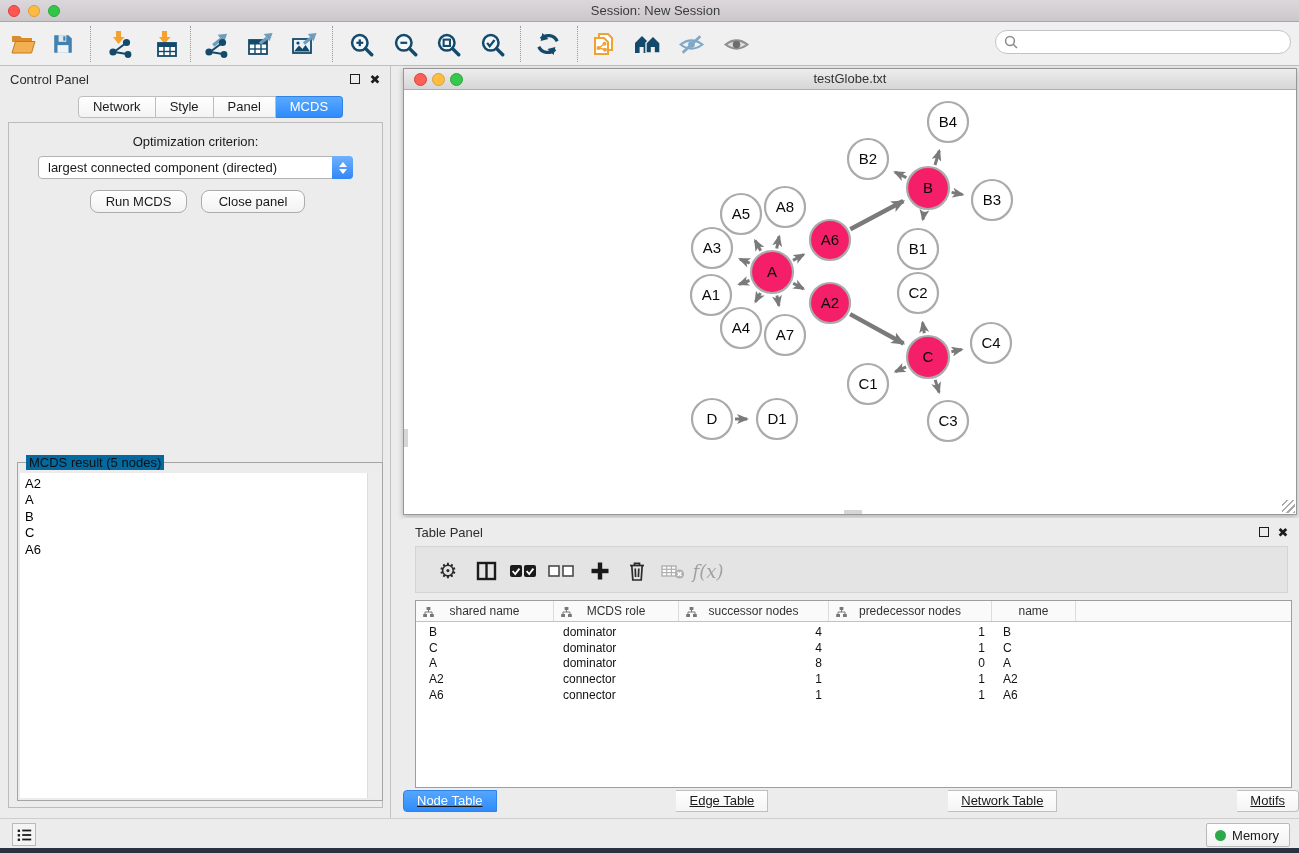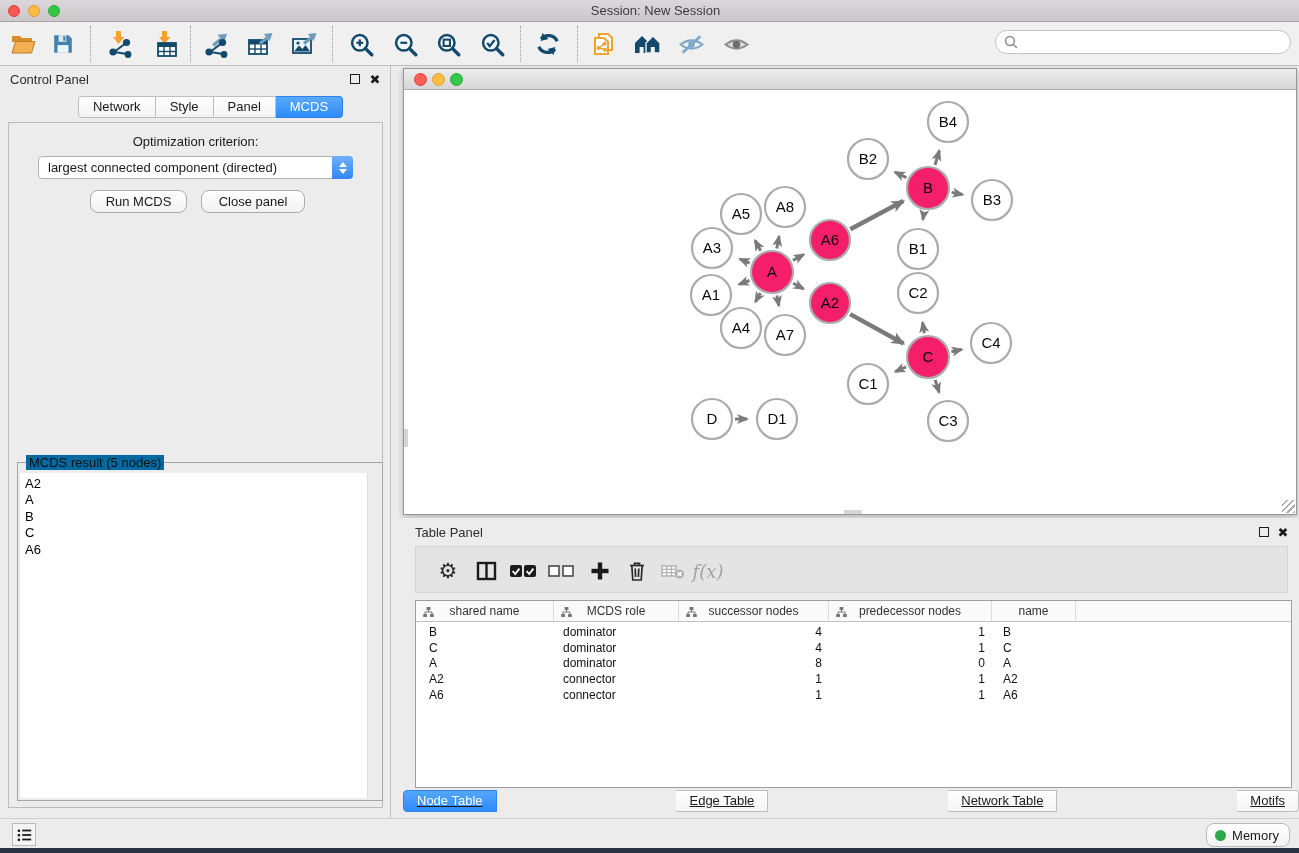--- a/index.html
+++ b/index.html
@@ -100,21 +100,21 @@
   .seg:first-child { border-left:1px solid #bfbfbf; border-radius:4px 0 0 4px; }
   .seg:last-child { border-radius:0 4px 4px 0; }
   .seg.active { background:linear-gradient(#55a7fd,#2e8bfb); color:#fff; border-color:#2e82ea; }
 
   
   #statusbar { position:absolute; left:0; top:818px; width:1299px; height:30px;
     background:#ececec; border-top:1px solid #cecece; }
   #list-btn { position:absolute; left:12px; top:4px; width:24px; height:23px; background:#f4f4f4;
     border:1px solid #b9b9b9; display:flex; align-items:center; justify-content:center; }
   #memory-btn { position:absolute; right:9px; top:4px; height:24px; padding:0 10px 0 8px; background:linear-gradient(#ffffff,#f2f2f2);
-    border:1px solid #b9b9b9; border-radius:8px; display:flex; align-items:center; gap:6px; }
+    border:1px solid #b9b9b9; border-radius:2px; display:flex; align-items:center; gap:6px; }
   #memory-dot { width:11px; height:11px; border-radius:50%; background:#2ea84a; }
   #desktop-strip { position:absolute; left:0; top:848px; width:1299px; height:5px; background:#2a3140; }
 </style>
 </head>
 <body>
 
 <div id="root">
 
   <div id="titlebar">
     <span class="tl t-red"></span>
@@ -333,20 +333,21 @@
         <div id="result-scroll"></div>
       </div>
     </div>
   </div>
 
   <div id="net-window">
     <div id="net-titlebar">
       <span class="tl t-red"></span>
       <span class="tl t-yel"></span>
       <span class="tl t-grn"></span>
+      <div class="ttl">testGlobe.txt</div>
     </div>
     <div id="net-canvas">
       <svg id="graph-svg" width="892" height="424" viewBox="0 0 892 424">
         <defs>
           <marker id="arr" markerUnits="userSpaceOnUse" markerWidth="12" markerHeight="10" refX="10" refY="5" orient="auto">
             <path d="M0,0 L12,5 L0,10 L3,5 Z" fill="#7a7a7a"></path>
           </marker>
           <marker id="arrT" markerUnits="userSpaceOnUse" markerWidth="14" markerHeight="12" refX="12" refY="6" orient="auto">
             <path d="M0,0 L14,6 L0,12 L3.5,6 Z" fill="#7a7a7a"></path>
           </marker>

